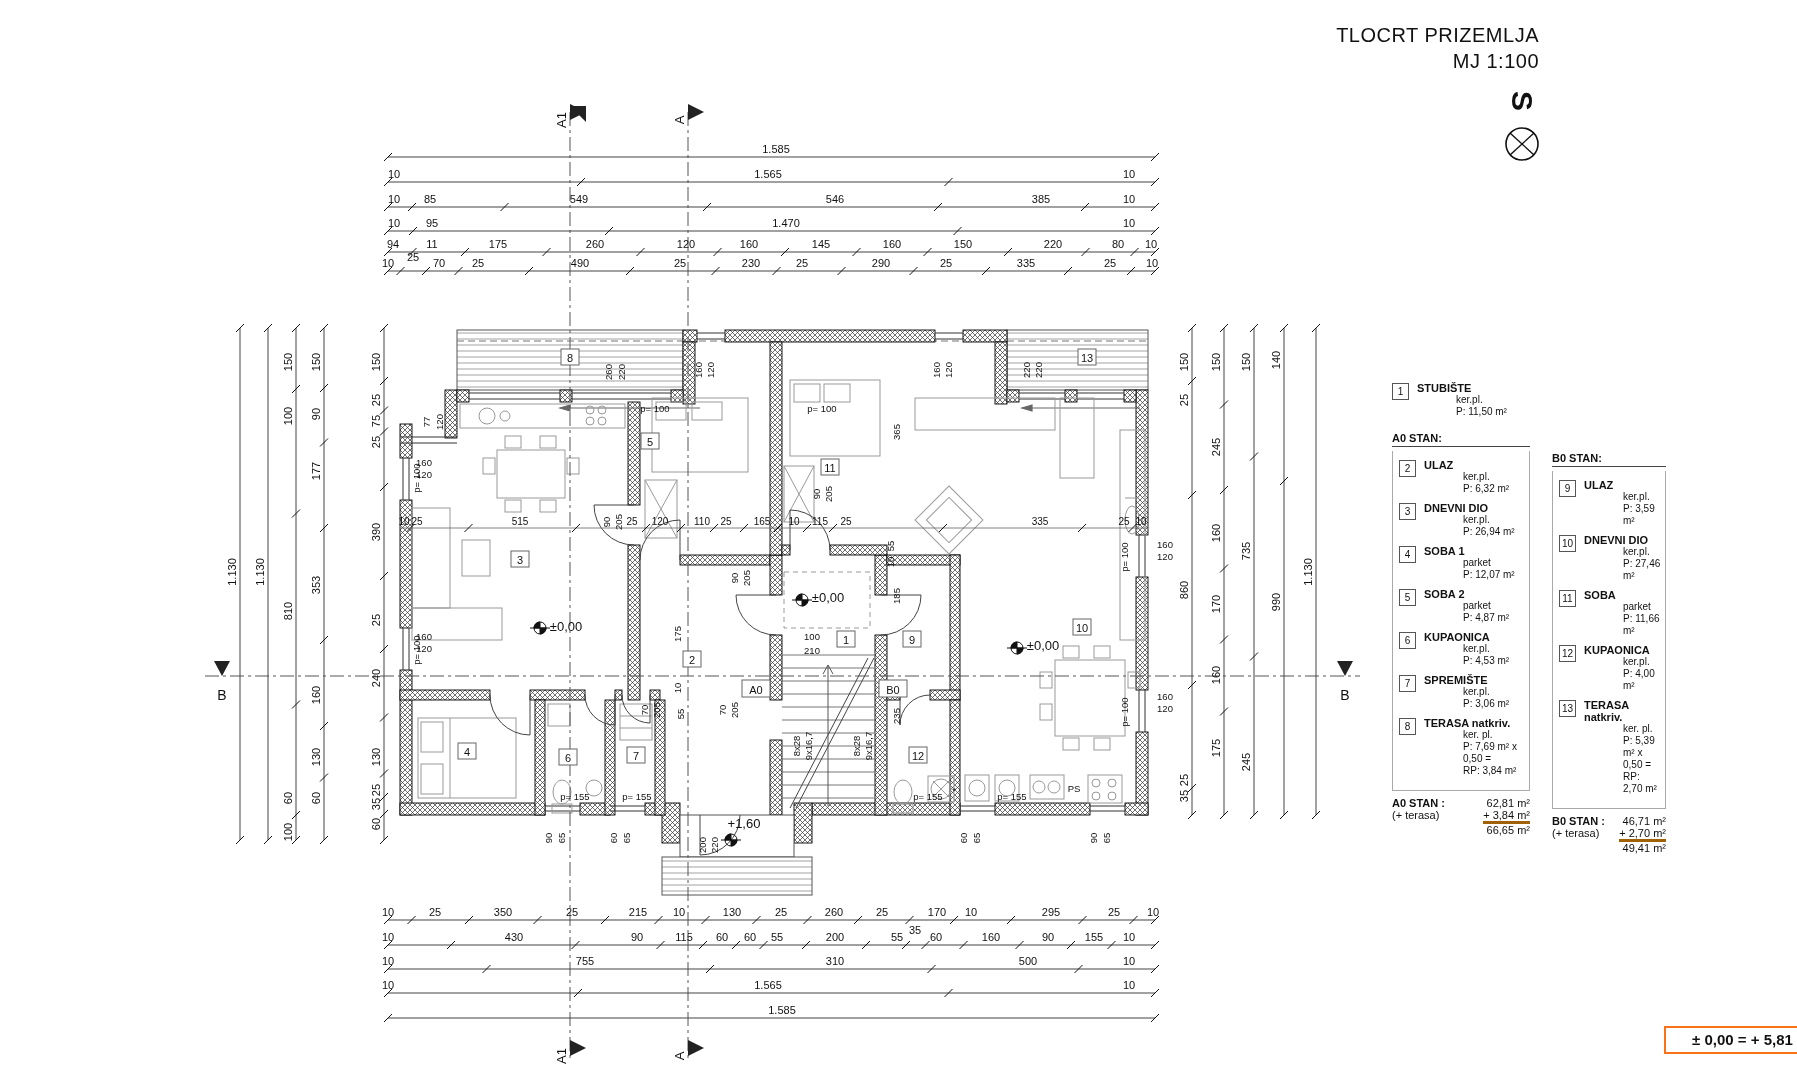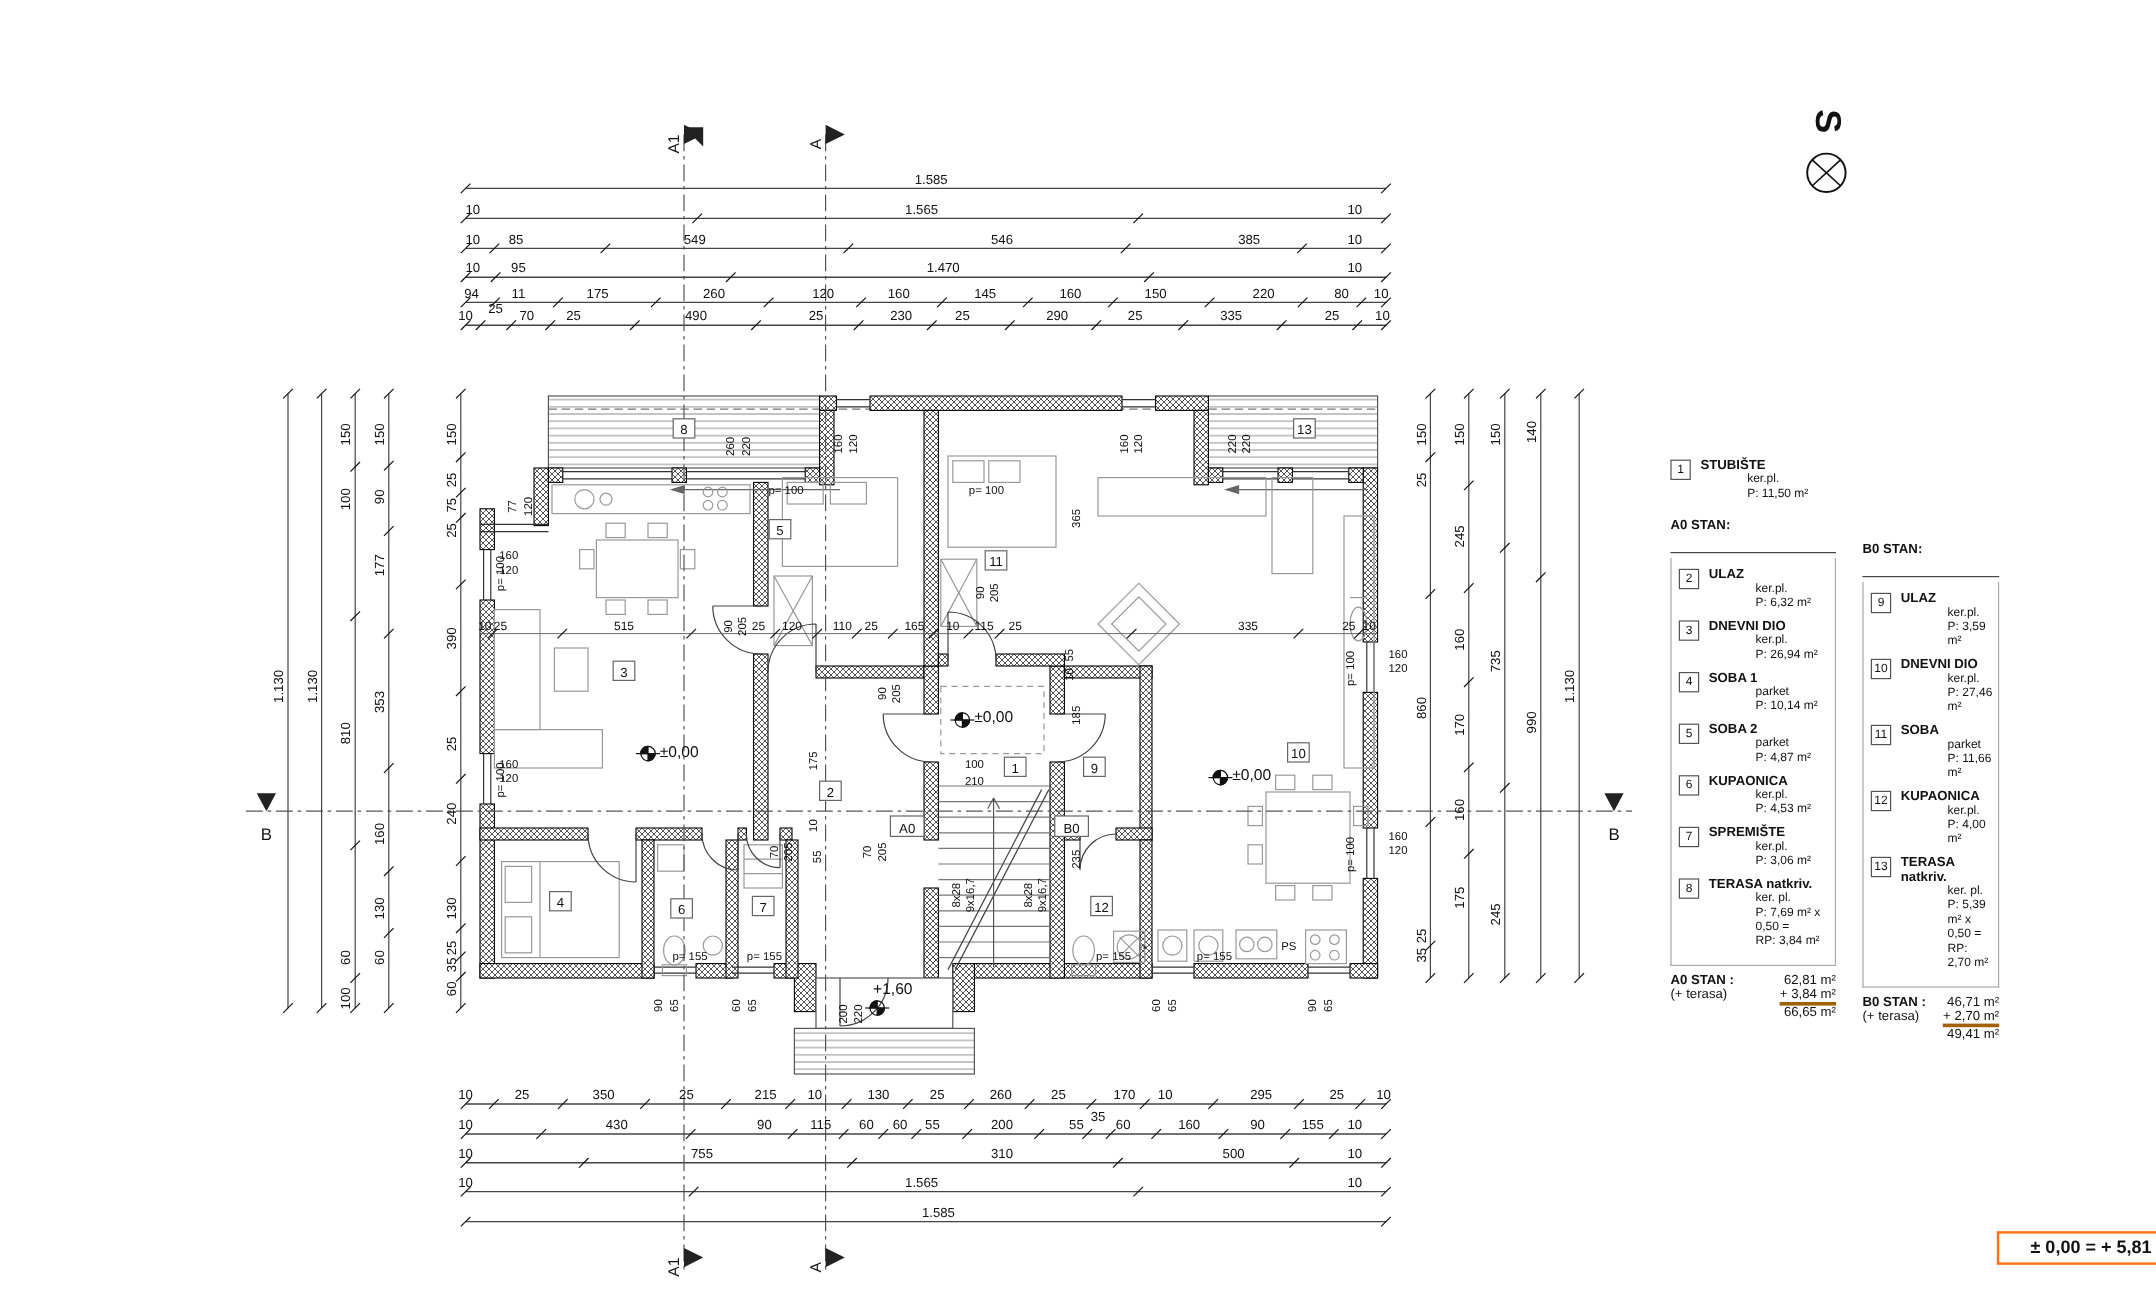--- a/index.html
+++ b/index.html
@@ -6,21 +6,21 @@
     font-family:"Liberation Sans",sans-serif;color:#111;}
   #stage{position:relative;width:1797px;height:1080px;background:#fff;}
   svg text{font-family:"Liberation Sans",sans-serif;fill:#111;}
   .title-block{position:absolute;top:22px;right:258px;text-align:right;line-height:26px;
     font-size:20px;letter-spacing:.5px;}
   .north{position:absolute;left:1492px;top:84px;width:60px;text-align:center;}
   .north .s-glyph{display:inline-block;font-size:30px;font-weight:bold;transform:rotate(90deg);}
   .legend-col{position:absolute;font-size:10px;line-height:12px;}
   #leg1{left:1392px;top:382px;width:138px;}
   #leg2{left:1552px;top:438px;width:114px;}
-  .leg-head{font-size:11px;font-weight:bold;border-bottom:1px solid #444;padding-bottom:16px;
+  .leg-head{font-size:11px;font-weight:bold;border-bottom:1px solid #444;padding-bottom:2px;
     margin-bottom:4px;margin-top:14px;}
   .leg-box{border:1px solid #aaa;border-top:none;padding:8px 4px 6px 6px;}
   .leg-item{display:flex;margin-bottom:7px;}
   .leg-num{flex:0 0 15px;height:15px;border:1px solid #555;text-align:center;font-size:10px;
     line-height:15px;margin-right:8px;margin-top:1px;}
   .leg-name{font-weight:bold;font-size:11px;}
   .leg-sub{font-size:10px;padding-left:39px;}
   .leg-tot{margin-top:6px;font-size:11px;}
   .leg-tot .row{display:flex;justify-content:space-between;}
   .leg-tot .u{border-bottom:3px solid #a16207;}
@@ -689,20 +689,24 @@
         <text x="894" y="546" font-size="9.5" text-anchor="middle" transform="rotate(-90 894 546)">55</text>
         <text x="894" y="562" font-size="9.5" text-anchor="middle" transform="rotate(-90 894 562)">10</text>
         <text x="610" y="522" font-size="9.5" text-anchor="middle" transform="rotate(-90 610 522)">90</text>
         <text x="622" y="522" font-size="9.5" text-anchor="middle" transform="rotate(-90 622 522)">205</text>
         <text x="1074" y="792" font-size="9.5" text-anchor="middle">PS</text>
         <text x="954" y="794" font-size="9.5" text-anchor="middle">*</text>
       </g>
 </svg>
 
 
+<div class="title-block">
+  <div>TLOCRT PRIZEMLJA</div>
+  <div>MJ  1:100</div>
+</div>
 
 <div class="north">
   <span class="s-glyph">S</span>
   <svg width="44" height="48">
     <circle cx="22" cy="26" r="16" fill="none" stroke="#111" stroke-width="1.6"></circle>
     <line x1="10" y1="15" x2="34" y2="37" stroke="#111" stroke-width="1.4"></line>
     <line x1="34" y1="15" x2="10" y2="37" stroke="#111" stroke-width="1.4"></line>
   </svg>
 </div>
 
@@ -731,21 +735,21 @@
             <div class="leg-name">DNEVNI DIO</div>
             <div class="leg-sub">ker.pl.</div>
             <div class="leg-sub">P: 26,94 m²</div>
           </div>
         </div>
         <div class="leg-item">
           <div class="leg-num">4</div>
           <div>
             <div class="leg-name">SOBA 1</div>
             <div class="leg-sub">parket</div>
-            <div class="leg-sub">P: 10,14 m²</div>
+            <div class="leg-sub">P: 12,07 m²</div>
           </div>
         </div>
         <div class="leg-item">
           <div class="leg-num">5</div>
           <div>
             <div class="leg-name">SOBA 2</div>
             <div class="leg-sub">parket</div>
             <div class="leg-sub">P: 4,87 m²</div>
           </div>
         </div>

